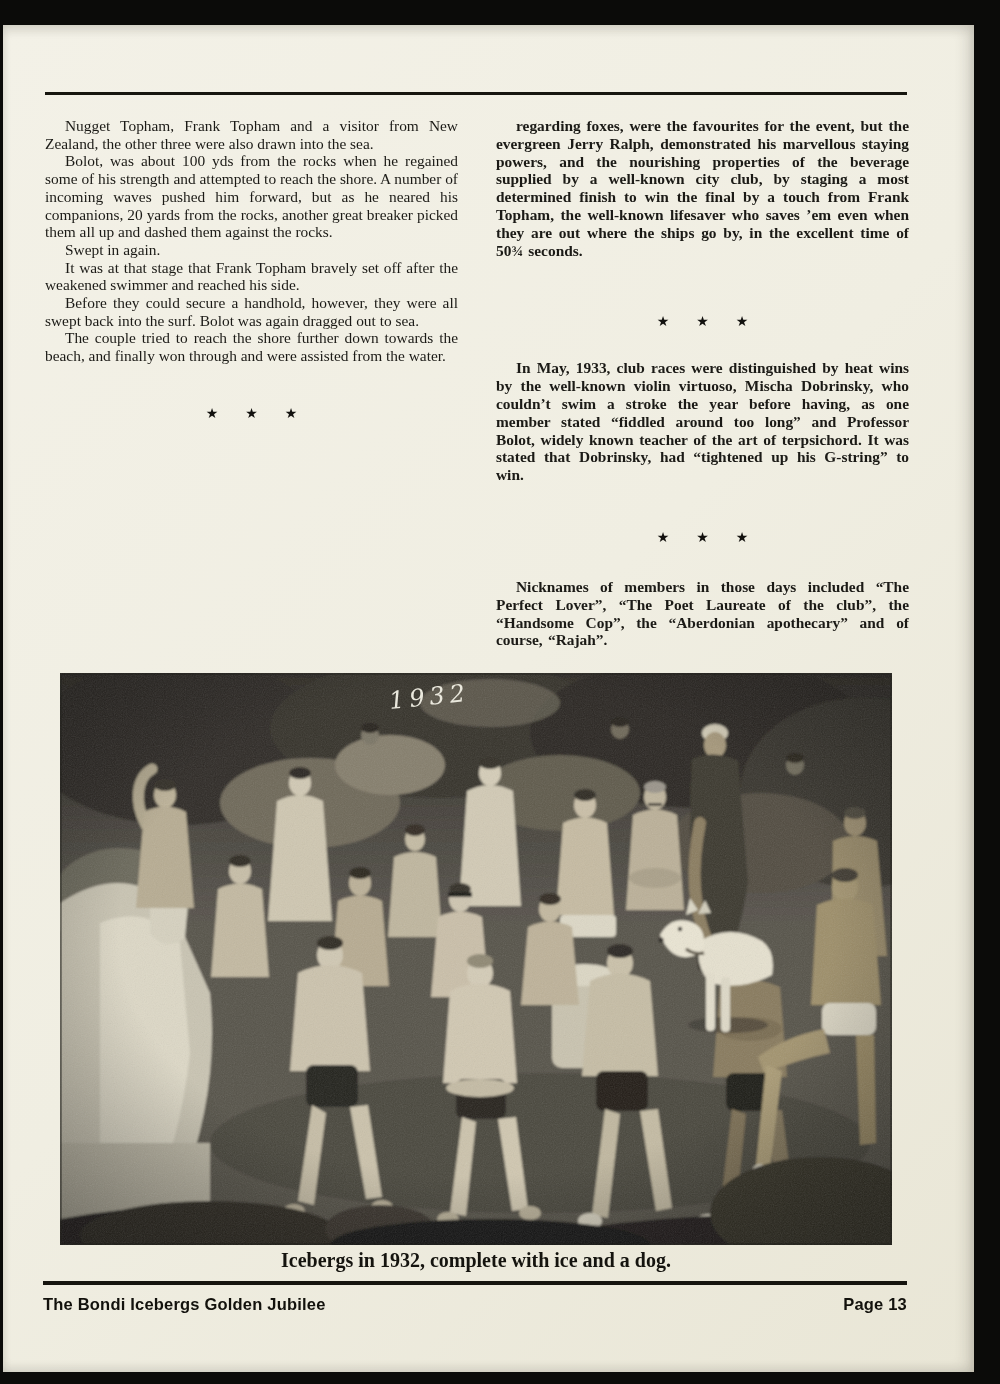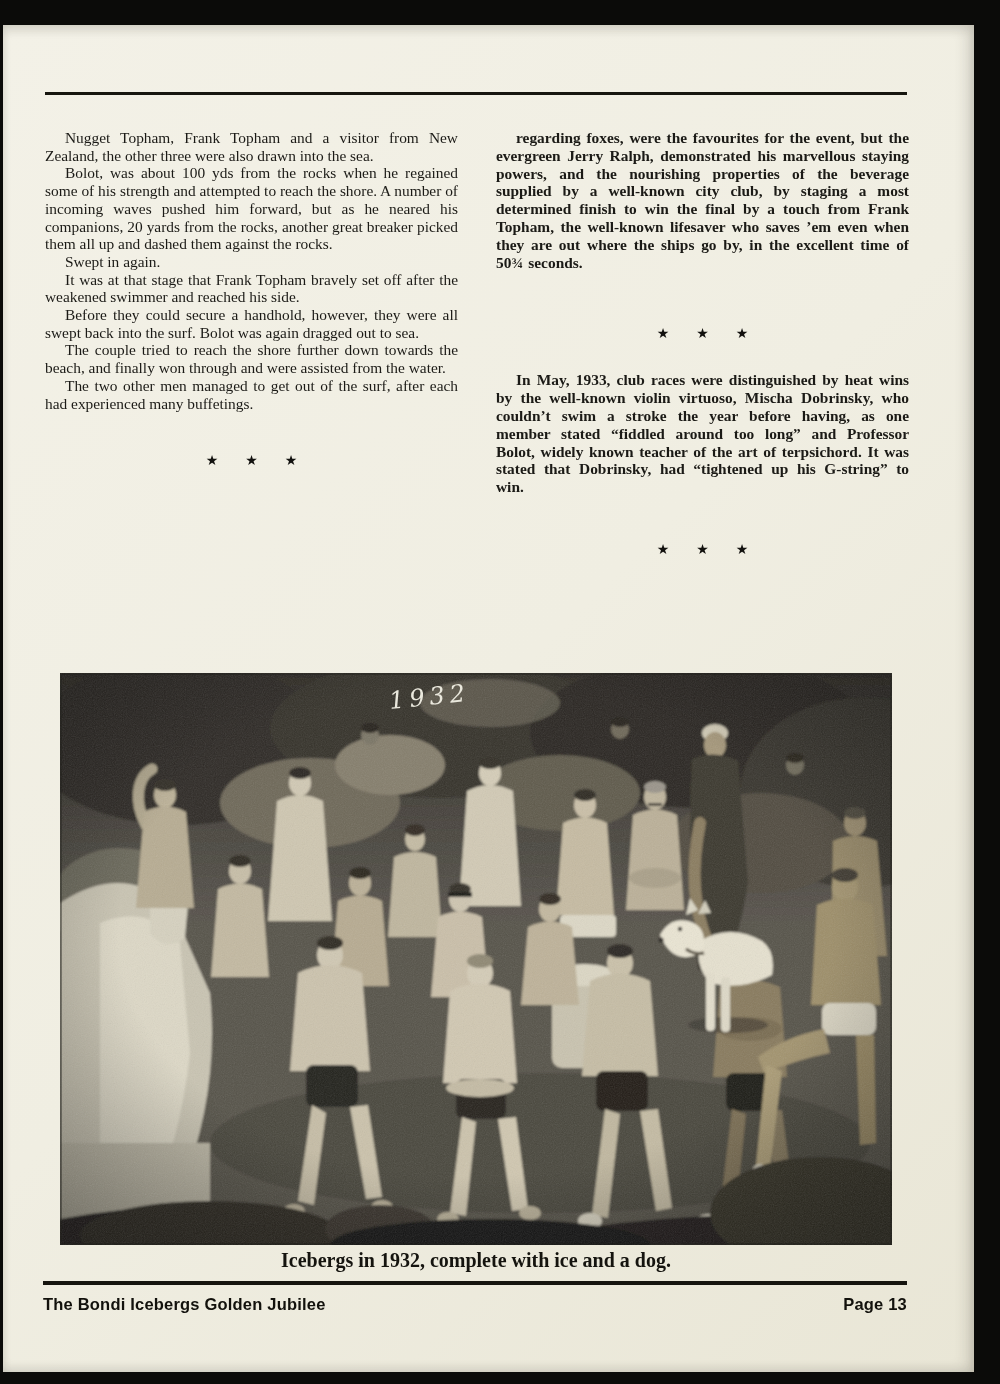--- a/index.html
+++ b/index.html
@@ -10,21 +10,21 @@
     overflow:hidden;
     font-family:"Liberation Serif",serif;
   }
   .page{
     position:absolute;left:3px;top:25px;width:971px;height:1347px;
     background:linear-gradient(135deg,#f3f1e7 0%,#f0eee2 50%,#e9e6d6 100%);
     box-shadow:inset -7px 0 14px rgba(40,38,28,.14), inset 0 6px 10px rgba(40,38,28,.08), inset 0 -4px 8px rgba(40,38,28,.06);
   }
   .rule-top{position:absolute;left:42px;top:67px;width:862px;height:3px;background:#17160f;}
   .rule-bottom{position:absolute;left:40px;top:1256px;width:864px;height:4px;background:#16150f;}
-  .cols{position:absolute;left:42px;top:104px;width:864px;display:flex;gap:38px;}
+  .cols{position:absolute;left:42px;top:92px;width:864px;display:flex;gap:38px;}
   .col{width:413px;}
   .col p{margin:0;font-size:15.4px;line-height:17.7px;text-align:justify;text-indent:20px;color:#1b1a16;}
   .col-right p{font-weight:700;line-height:17.8px;word-spacing:1.5px;}
   .bold-par{font-weight:700 !important;line-height:19px !important;word-spacing:1.5px;}
   .stars{display:flex;justify-content:center;gap:27px;color:#12110e;height:16px;}
   .stars span{font-size:14px;line-height:16px;font-family:"DejaVu Sans",sans-serif;}
   .col-left .stars{margin:40px 0 30px;}
   .col-right .stars-1{margin:54px 0 30px;}
   .col-right .stars-2{margin:45px 0 33px;}
   .photo{
@@ -51,41 +51,41 @@
   <div class="rule-top"></div>
 
   <div class="cols">
     <div class="col col-left">
       <p>Nugget Topham, Frank Topham and a visitor from New Zealand, the other three were also drawn into the sea.</p>
       <p>Bolot, was about 100 yds from the rocks when he regained some of his strength and attempted to reach the shore. A number of incoming waves pushed him forward, but as he neared his companions, 20 yards from the rocks, another great breaker picked them all up and dashed them against the rocks.</p>
       <p>Swept in again.</p>
       <p>It was at that stage that Frank Topham bravely set off after the weakened swimmer and reached his side.</p>
       <p>Before they could secure a handhold, however, they were all swept back into the surf. Bolot was again dragged out to sea.</p>
       <p>The couple tried to reach the shore further down towards the beach, and finally won through and were assisted from the water.</p>
-      <p>The two other men managed to get out of the surf, after each had experienced many buffetings.</p>
       <div class="stars">
         <span>★</span>
         <span>★</span>
         <span>★</span>
       </div>
     </div>
 
     <div class="col col-right">
       <p>regarding foxes, were the favourites for the event, but the evergreen Jerry Ralph, demonstrated his marvellous staying powers, and the nourishing properties of the beverage supplied by a well-known city club, by staging a most determined finish to win the final by a touch from Frank Topham, the well-known lifesaver who saves ’em even when they are out where the ships go by, in the excellent time of 50¾ seconds.</p>
       <div class="stars stars-1">
         <span>★</span>
         <span>★</span>
         <span>★</span>
       </div>
       <p>In May, 1933, club races were distinguished by heat wins by the well-known violin virtuoso, Mischa Dobrinsky, who couldn’t swim a stroke the year before having, as one member stated “fiddled around too long” and Professor Bolot, widely known teacher of the art of terpsichord. It was stated that Dobrinsky, had “tightened up his G-string” to win.</p>
       <div class="stars stars-2">
         <span>★</span>
         <span>★</span>
         <span>★</span>
       </div>
+      <p>Nicknames of members in those days included “The Perfect Lover”, “The Poet Laureate of the club”, the “Handsome Cop”, the “Aberdonian apothecary” and of course, “Rajah”.</p>
     </div>
   </div>
 
   <div class="photo">
     <svg width="832" height="572" viewBox="0 0 832 572" preserveAspectRatio="none" xmlns="http://www.w3.org/2000/svg">
       <defs>
         <radialGradient id="vig" cx="50%" cy="45%" r="78%">
           <stop offset="55%" stop-color="#000000" stop-opacity="0"></stop>
           <stop offset="100%" stop-color="#0a0a08" stop-opacity="0.5"></stop>
         </radialGradient>

